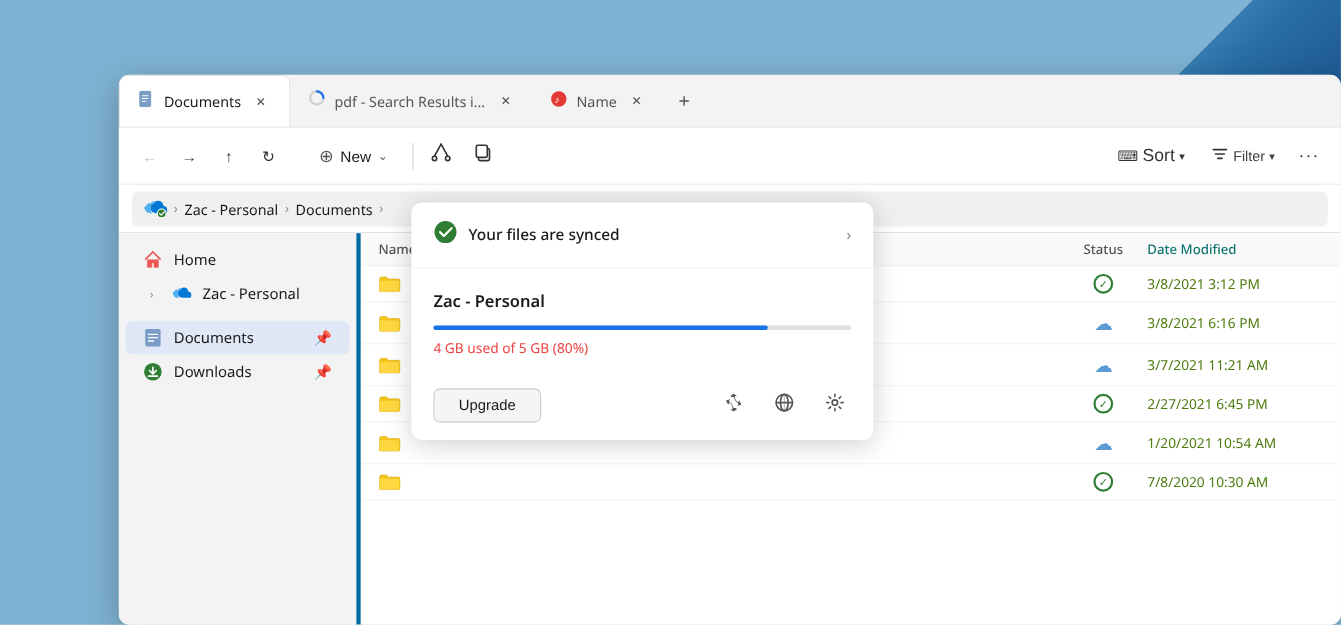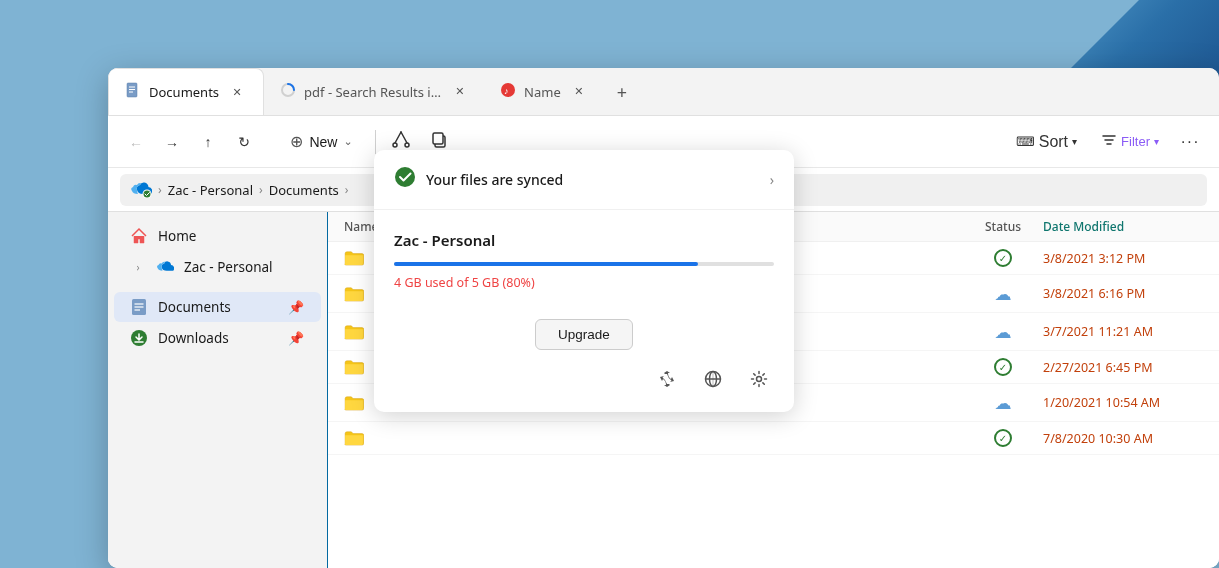--- a/index.html
+++ b/index.html
@@ -189,21 +189,21 @@
       background: #ffffff;
     }
 
     
     .sidebar {
       width: 220px;
       background: #f3f3f3;
       padding: 8px 0;
       overflow-y: auto;
       flex-shrink: 0;
-      border-right: 1px solid #0369a1;
+      border-right: 4px solid #0369a1;
     }
 
     .sidebar-item {
       display: flex;
       align-items: center;
       gap: 10px;
       padding: 6px 16px;
       font-size: 13.5px;
       cursor: pointer;
       border-radius: 6px;
@@ -276,21 +276,21 @@
 
     .file-status {
       width: 80px;
       display: flex;
       justify-content: center;
     }
 
     .file-date {
       width: 160px;
       font-size: 12.5px;
-      color: #c2410c;
+      color: #4d7c0f;
     }
 
     
     .status-synced {
       width: 18px;
       height: 18px;
       border-radius: 50%;
       border: 2px solid #2e7d32;
       display: flex;
       align-items: center;
@@ -302,21 +302,21 @@
     
     .folder-icon {
       width: 20px;
       height: 16px;
       flex-shrink: 0;
     }
 
     
     .sync-popup {
       position: absolute;
-      top: 150px;
+      top: 184px;
       left: 374px;
       width: 420px;
       background: #ffffff;
       border-radius: 10px;
       box-shadow: 0 4px 24px rgba(0,0,0,0.18);
       z-index: 100;
       overflow: hidden;
     }
 
     .popup-header {
@@ -367,21 +367,20 @@
     .popup-storage-text {
       font-size: 12.5px;
       color: #ef4444;
     }
 
     .popup-footer {
       display: flex;
       align-items: center;
       padding: 12px 20px 16px;
       gap: 16px;
-      flex-direction: column;
     }
 
     .upgrade-btn {
       padding: 7px 22px;
       border: 1px solid #ccc;
       background: #f5f5f5;
       border-radius: 6px;
       font-size: 13.5px;
       cursor: pointer;
       color: #1a1a1a;
@@ -431,21 +430,21 @@
     .view-toggle {
       display: flex;
       align-items: center;
       gap: 4px;
       padding: 5px 10px;
       border: none;
       background: transparent;
       cursor: pointer;
       border-radius: 6px;
       font-size: 13px;
-      color: #8b5cf6;
+      color: #404040;
     }
 
     
     ::-webkit-scrollbar { width: 6px; }
     ::-webkit-scrollbar-track { background: transparent; }
     ::-webkit-scrollbar-thumb { background: #ccc; border-radius: 3px; }
   </style>
 </head>
 <body>
 

